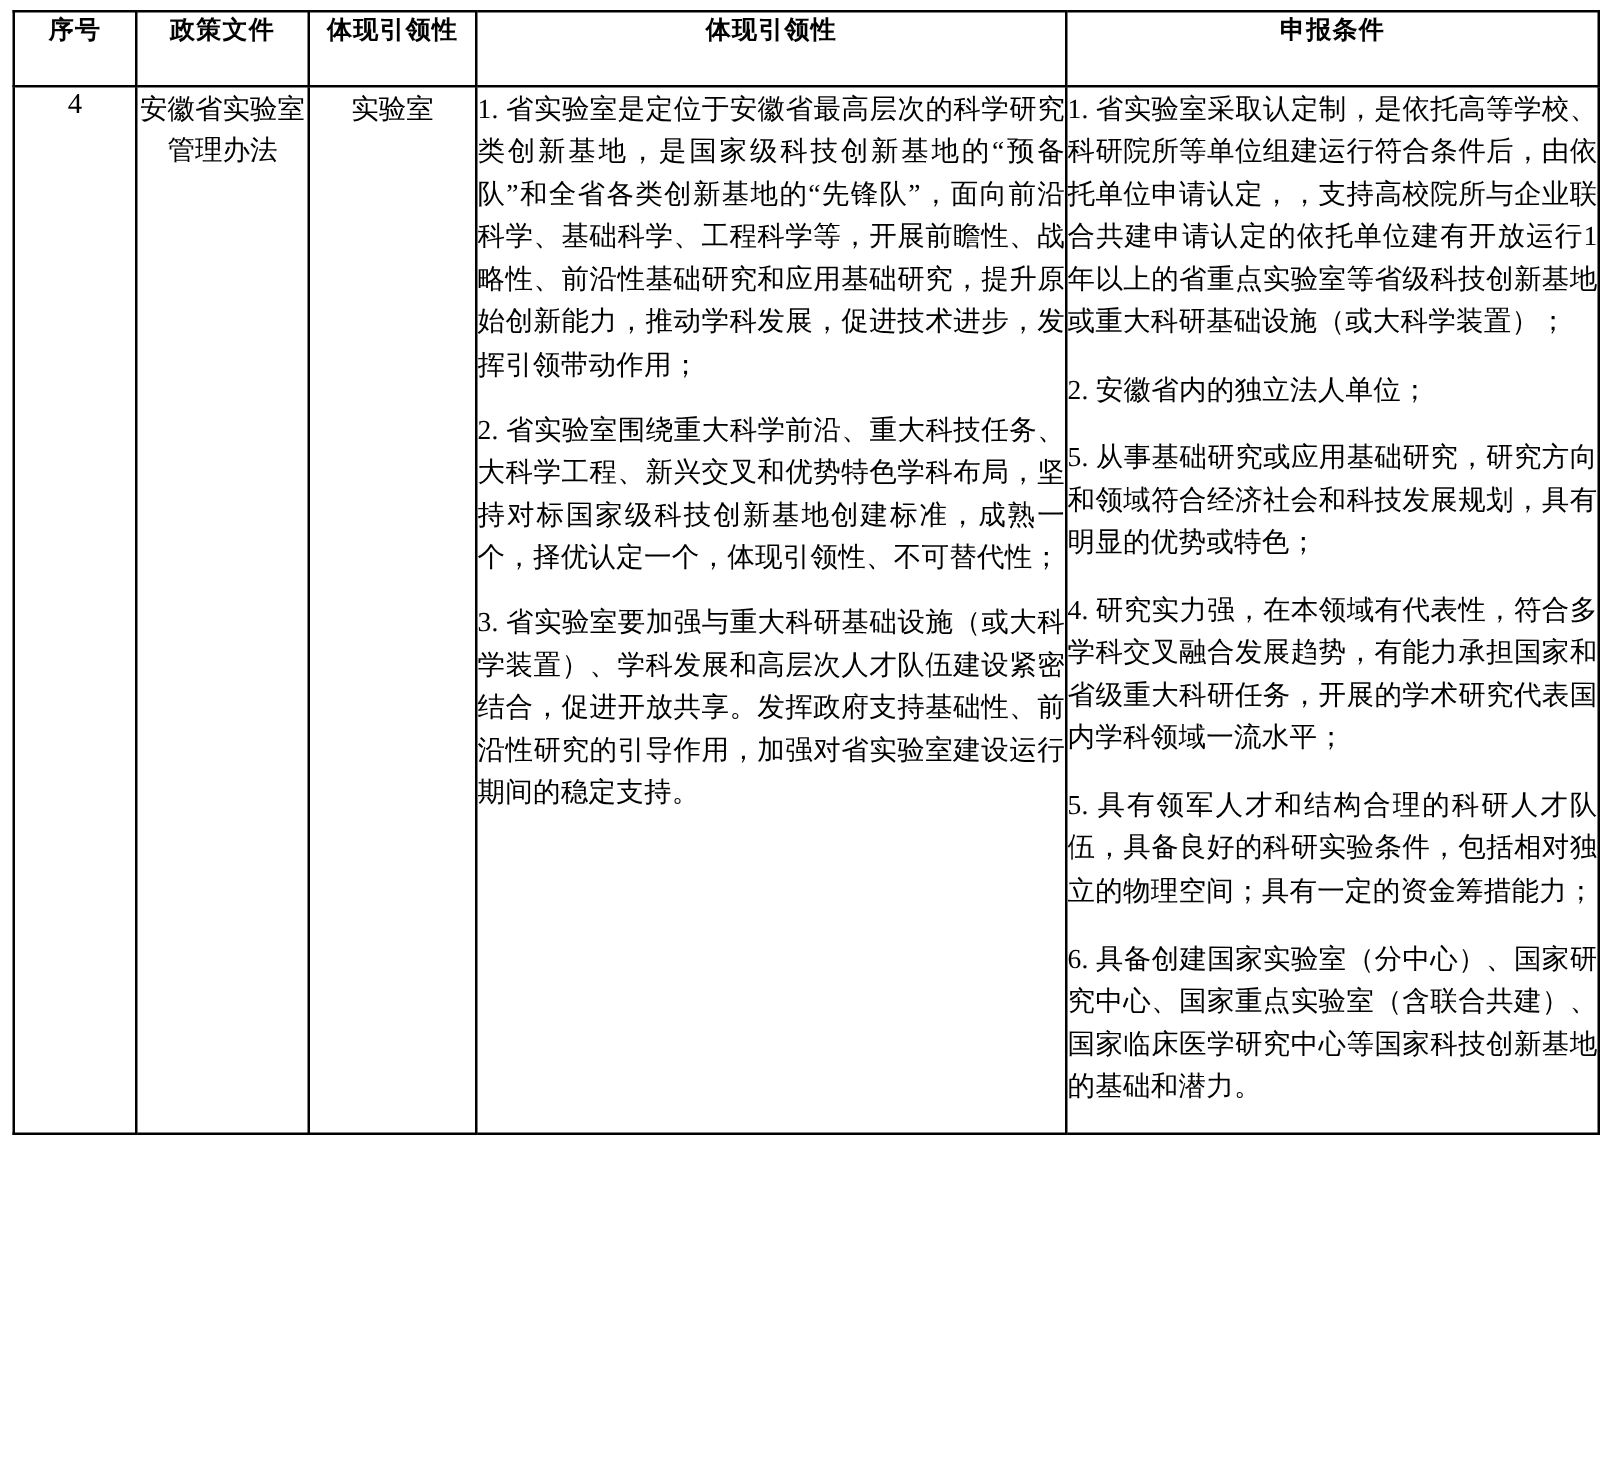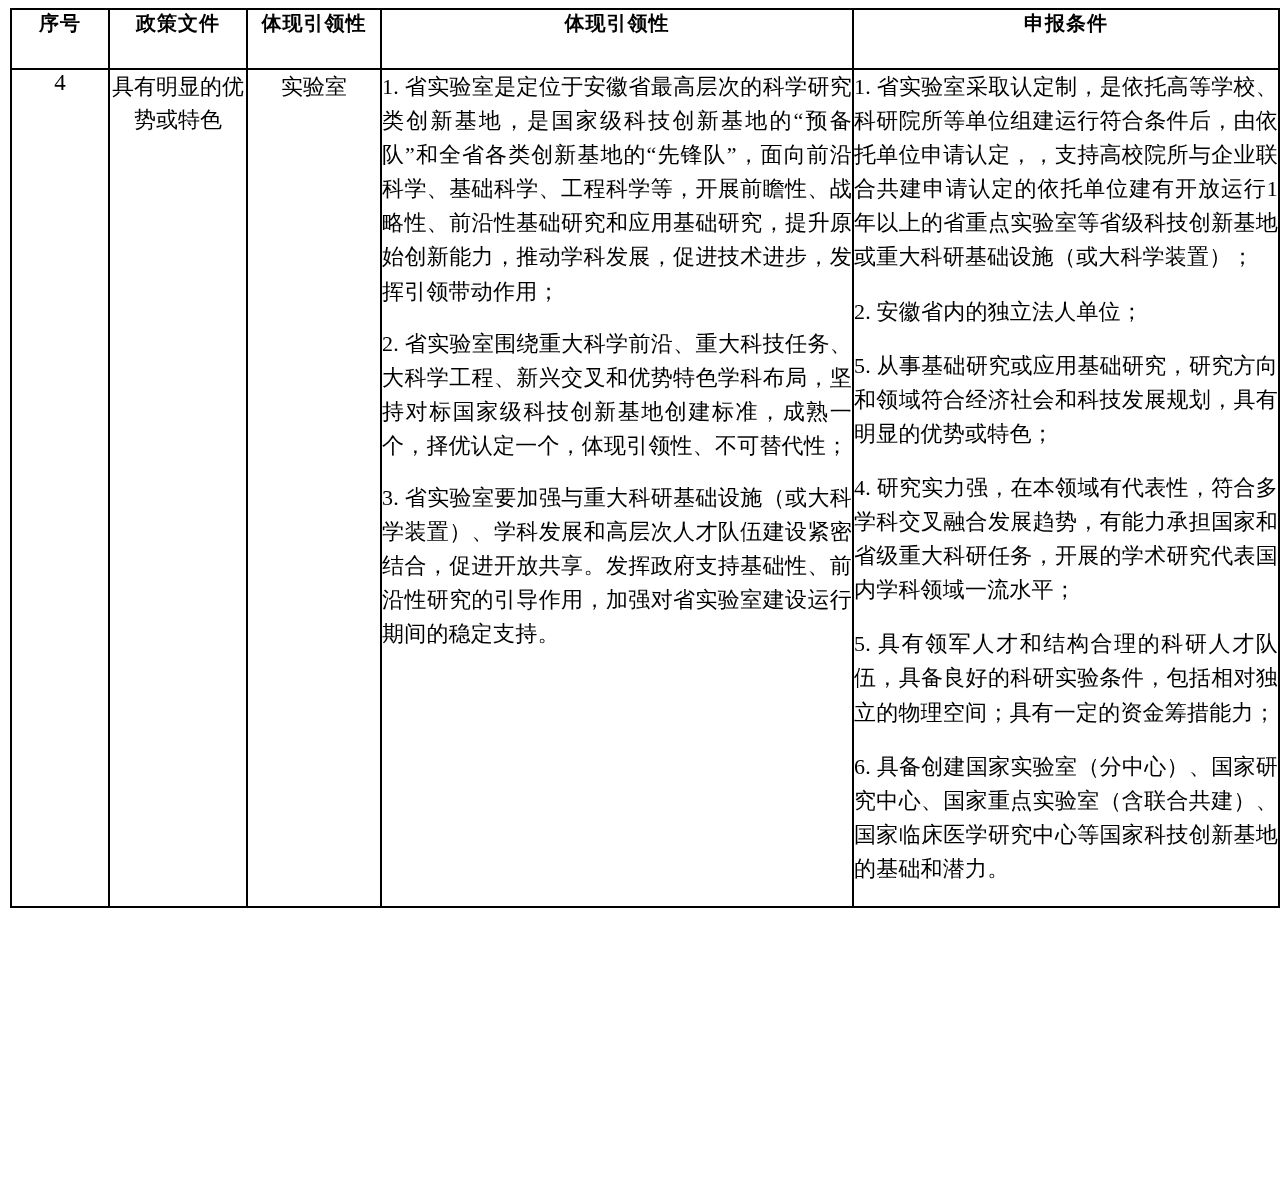--- a/index.html
+++ b/index.html
@@ -90,21 +90,21 @@
         <th class="col-seq">序号</th>
         <th class="col-doc">政策文件</th>
         <th class="col-cat">体现引领性</th>
         <th class="col-content">体现引领性</th>
         <th class="col-cond">申报条件</th>
       </tr>
     </thead>
     <tbody>
       <tr>
         <td class="cell-seq">4</td>
-        <td class="cell-doc">具有明显的优势或特色</td>
+        <td class="cell-doc">安徽省实验室管理办法</td>
         <td class="cell-cat">实验室</td>
         <td class="cell-content">
           <div class="body-inner">
             <p class="para">1. 省实验室是定位于安徽省最高层次的科学研究类创新基地，是国家级科技创新基地的“预备队”和全省各类创新基地的“先锋队”，面向前沿科学、基础科学、工程科学等，开展前瞻性、战略性、前沿性基础研究和应用基础研究，提升原始创新能力，推动学科发展，促进技术进步，发挥引领带动作用；</p>
             <p class="para">2. 省实验室围绕重大科学前沿、重大科技任务、大科学工程、新兴交叉和优势特色学科布局，坚持对标国家级科技创新基地创建标准，成熟一个，择优认定一个，体现引领性、不可替代性；</p>
             <p class="para">3. 省实验室要加强与重大科研基础设施（或大科学装置）、学科发展和高层次人才队伍建设紧密结合，促进开放共享。发挥政府支持基础性、前沿性研究的引导作用，加强对省实验室建设运行期间的稳定支持。</p>
           </div>
         </td>
         <td class="cell-cond">
           <div class="body-inner">

